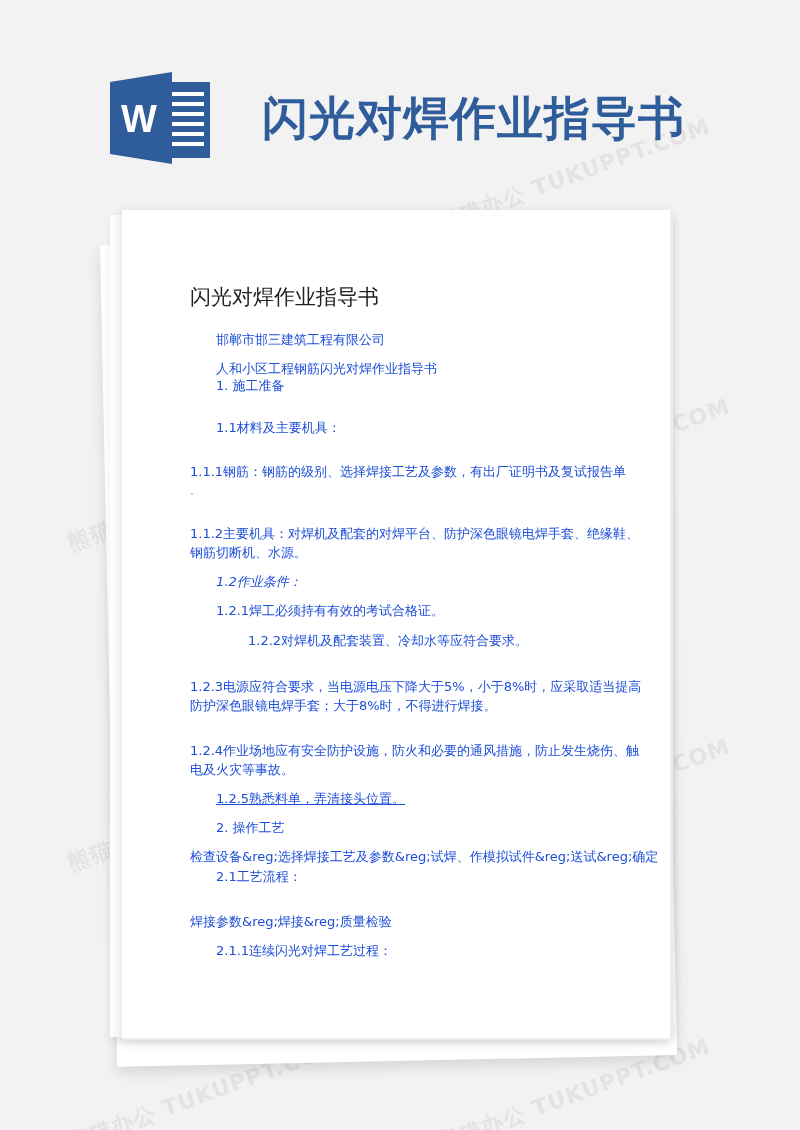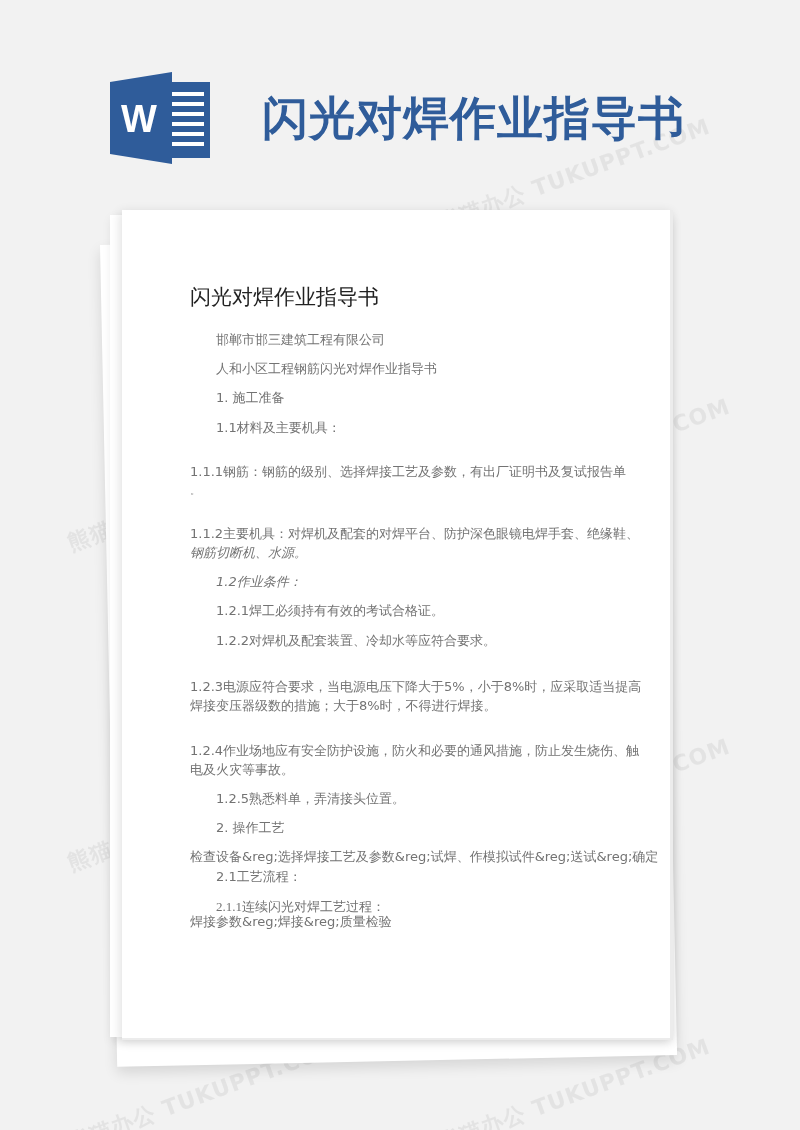--- a/index.html
+++ b/index.html
@@ -31,21 +31,21 @@
     .sheet-front {
       left: 122px; top: 210px; width: 548px; height: 828px;
       box-shadow: -2px 2px 10px rgba(0,0,0,0.12);
       border-right: 3px solid #ececec;
       border-bottom: 2px solid #ececec;
     }
     .doc-title {
       position: absolute; left: 190px; top: 283px;
       font-size: 21px; color: #222; white-space: nowrap;
     }
-    .line { position: absolute; font-size: 13px; color: #737373; white-space: nowrap; line-height: 20px; }
+    .line { position: absolute; font-size: 13px; color: #1d4ed8; white-space: nowrap; line-height: 20px; }
     .line.indent { left: 216px; }
     .line.flush { left: 190px; }
     .watermark {
       position: absolute; font-size: 22px; font-weight: bold; color: rgba(200,200,200,0.35);
       transform: rotate(-20deg); white-space: nowrap; pointer-events: none;
       letter-spacing: 1px;
     }
   </style>
 </head>
 <body>
@@ -76,39 +76,39 @@
 </div>
 
 <div class="sheet sheet-back2"></div>
 <div class="sheet sheet-back1"></div>
 <div class="sheet sheet-front"></div>
 
 <div class="doc-title">闪光对焊作业指导书</div>
 
 <div class="line indent" style="top:330px;">邯郸市邯三建筑工程有限公司</div>
 <div class="line indent" style="top:359px;">人和小区工程钢筋闪光对焊作业指导书</div>
-<div class="line indent" style="top:388px;">1. 施工准备</div>
+<div class="line indent" style="top:376px;">1. 施工准备</div>
 <div class="line indent" style="top:418px;">1.1材料及主要机具：</div>
 
 <div class="line flush" style="top:462px;">1.1.1钢筋：钢筋的级别、选择焊接工艺及参数，有出厂证明书及复试报告单</div>
 <div class="line flush" style="top:481px; font-size:10px; color:#888;">。</div>
 
 <div class="line flush" style="top:524px;">1.1.2主要机具：对焊机及配套的对焊平台、防护深色眼镜电焊手套、绝缘鞋、</div>
-<div class="line flush" style="top:543px;font-style:italic;">钢筋切断机、水源。</div>
+<div class="line flush" style="top:543px;">钢筋切断机、水源。</div>
 
 <div class="line indent" style="top:572px;font-style:italic;">1.2作业条件：</div>
 <div class="line indent" style="top:601px;">1.2.1焊工必须持有有效的考试合格证。</div>
-<div class="line indent" style="top:631px;">1.2.2对焊机及配套装置、冷却水等应符合要求。</div>
+<div class="line indent" style="top:631px;margin-left:32px;">1.2.2对焊机及配套装置、冷却水等应符合要求。</div>
 
 <div class="line flush" style="top:677px;">1.2.3电源应符合要求，当电源电压下降大于5%，小于8%时，应采取适当提高</div>
-<div class="line flush" style="top:696px;">焊接变压器级数的措施；大于8%时，不得进行焊接。</div>
+<div class="line flush" style="top:696px;">防护深色眼镜电焊手套；大于8%时，不得进行焊接。</div>
 
 <div class="line flush" style="top:741px;">1.2.4作业场地应有安全防护设施，防火和必要的通风措施，防止发生烧伤、触</div>
 <div class="line flush" style="top:760px;">电及火灾等事故。</div>
 
-<div class="line indent" style="top:789px;">1.2.5熟悉料单，弄清接头位置。</div>
+<div class="line indent" style="top:789px;text-decoration:underline;">1.2.5熟悉料单，弄清接头位置。</div>
 <div class="line indent" style="top:818px;">2. 操作工艺</div>
 <div class="line indent" style="top:867px;">2.1工艺流程：</div>
 
 <div class="line flush" style="top:847px;">检查设备&amp;reg;选择焊接工艺及参数&amp;reg;试焊、作模拟试件&amp;reg;送试&amp;reg;确定</div>
 <div class="line flush" style="top:912px;">焊接参数&amp;reg;焊接&amp;reg;质量检验</div>
 
-<div class="line indent" style="top:897px;font-family:Liberation Serif, serif;">2.1.1连续闪光对焊工艺过程：</div>
+<div class="line indent" style="top:941px;">2.1.1连续闪光对焊工艺过程：</div>
 
 </body></html>

